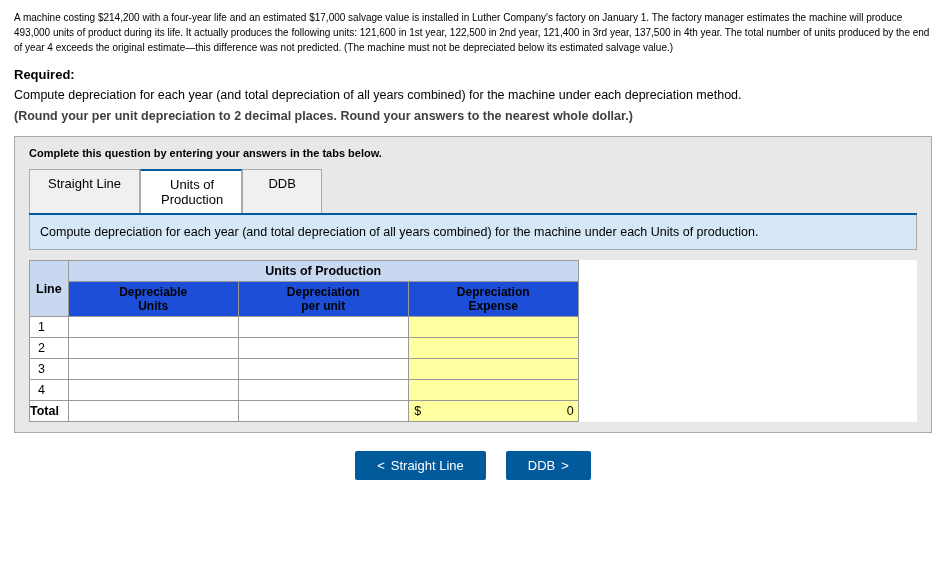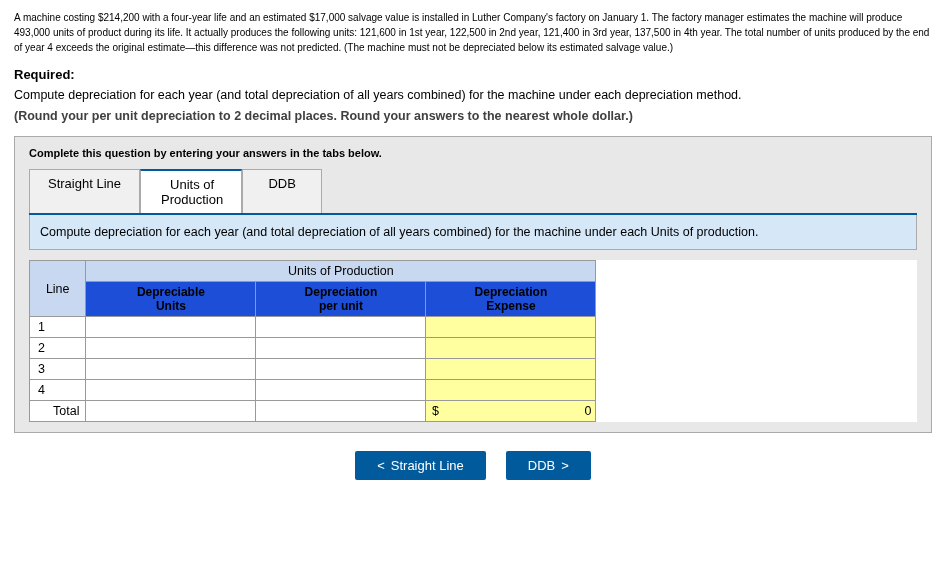--- a/index.html
+++ b/index.html
@@ -87,21 +87,21 @@
     }
     table.dep-table th, table.dep-table td {
       border: 1px solid #999;
       padding: 3px 6px;
       font-size: 12.5px;
       text-align: center;
       white-space: nowrap;
     }
     table.dep-table thead tr.header-group th {
       background: #c8d8f0;
-      font-weight: normal;
+      font-weight: bold;
     }
     table.dep-table thead tr.sub-header th {
       background: #1d4ed8;
       font-weight: bold;
       font-size: 12px;
     }
     table.dep-table td.year-cell {
       text-align: left;
       padding-left: 8px;
       background: #fff;
@@ -127,22 +127,22 @@
       width: 100%;
       border: none;
       outline: none;
       padding: 3px 4px;
       font-size: 12.5px;
       text-align: right;
       background: transparent;
     }
     table.dep-table td.total-label {
       text-align: left;
-      padding-left: 23px;
-      font-weight: normal;
+      padding-left: 0;
+      font-weight: bold;
     }
     table.dep-table td.dollar-cell {
       background: #ffffa0;
       text-align: left;
       padding-left: 4px;
       font-size: 12.5px;
     }
     .nav-buttons {
       display: flex;
       flex-direction: row;

